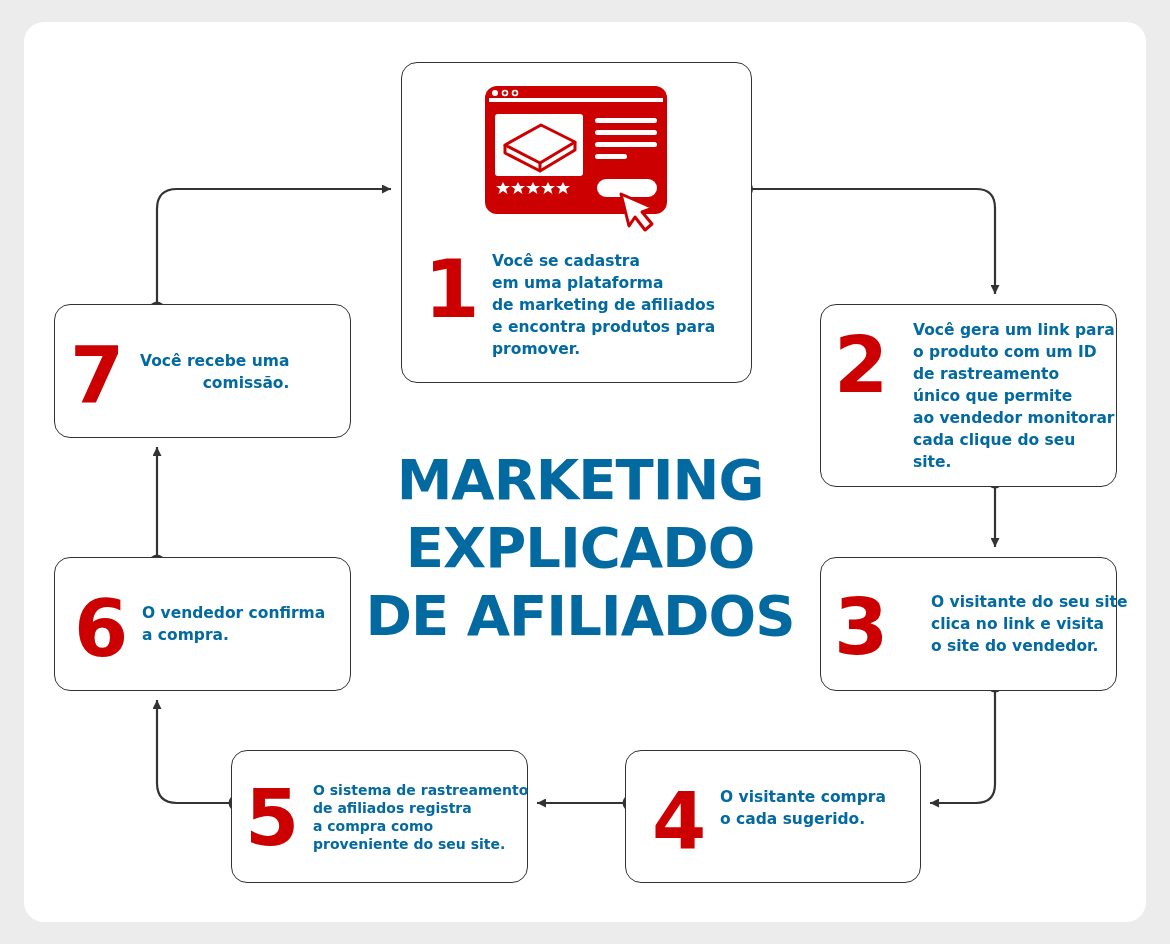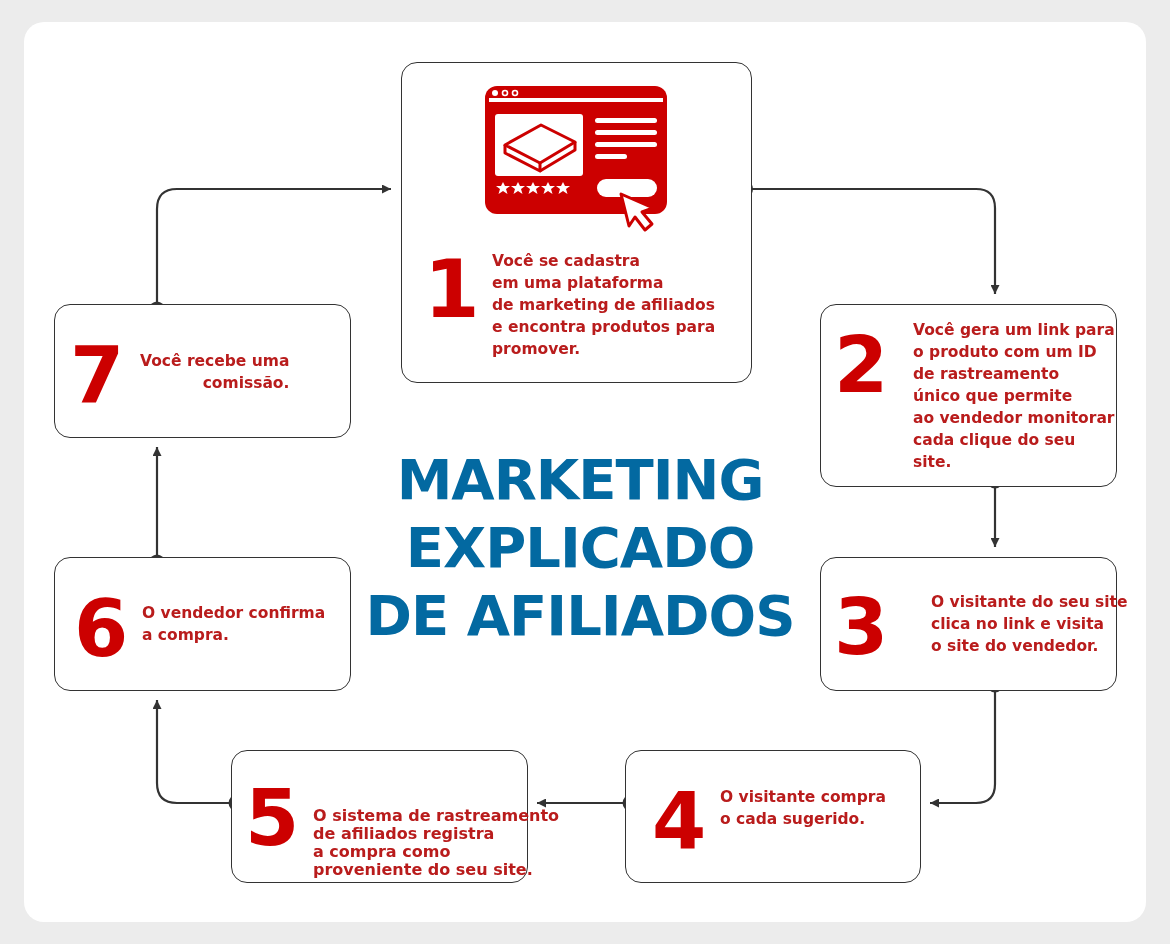--- a/index.html
+++ b/index.html
@@ -26,28 +26,28 @@
   .num {
     position: absolute;
     color: #cc0000;
     font-family: "DejaVu Sans", sans-serif;
     font-weight: bold;
     font-size: 78px;
     line-height: 1;
   }
   .desc {
     position: absolute;
-    color: #b91c1c;
+    color: #0369a1;
     font-family: "DejaVu Sans", sans-serif;
     font-weight: 600;
     font-size: 15.5px;
     line-height: 22px;
     white-space: pre-line;
   }
-  .desc.small { font-size: 16px; line-height: 18px; margin-top: 26px; }
+  .desc.small { font-size: 14px; line-height: 18px; }
   .title {
     position: absolute; left: 340px; top: 446px; width: 480px;
     text-align: center;
     color: #0369a1;
     font-family: "DejaVu Sans", sans-serif;
     font-weight: bold;
     font-size: 56px;
     line-height: 68px;
     letter-spacing: -1px;
   }

